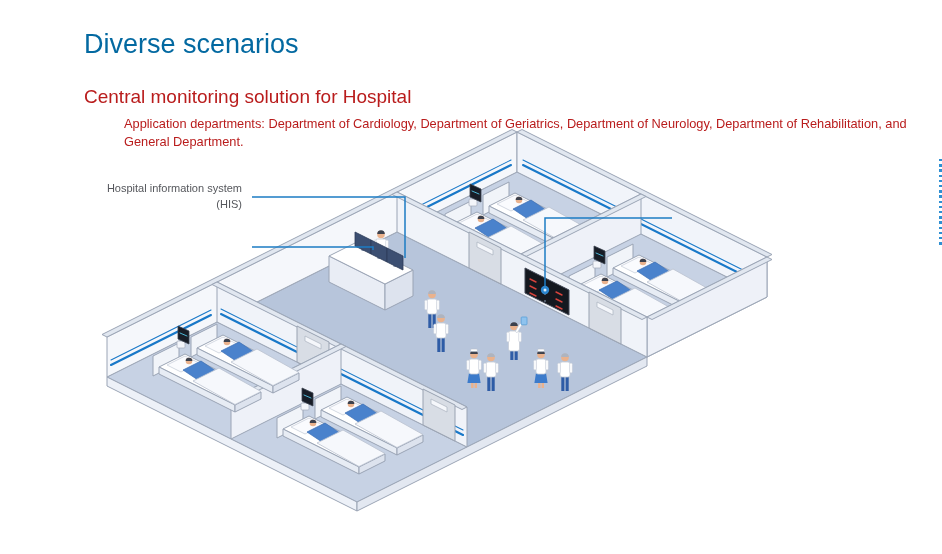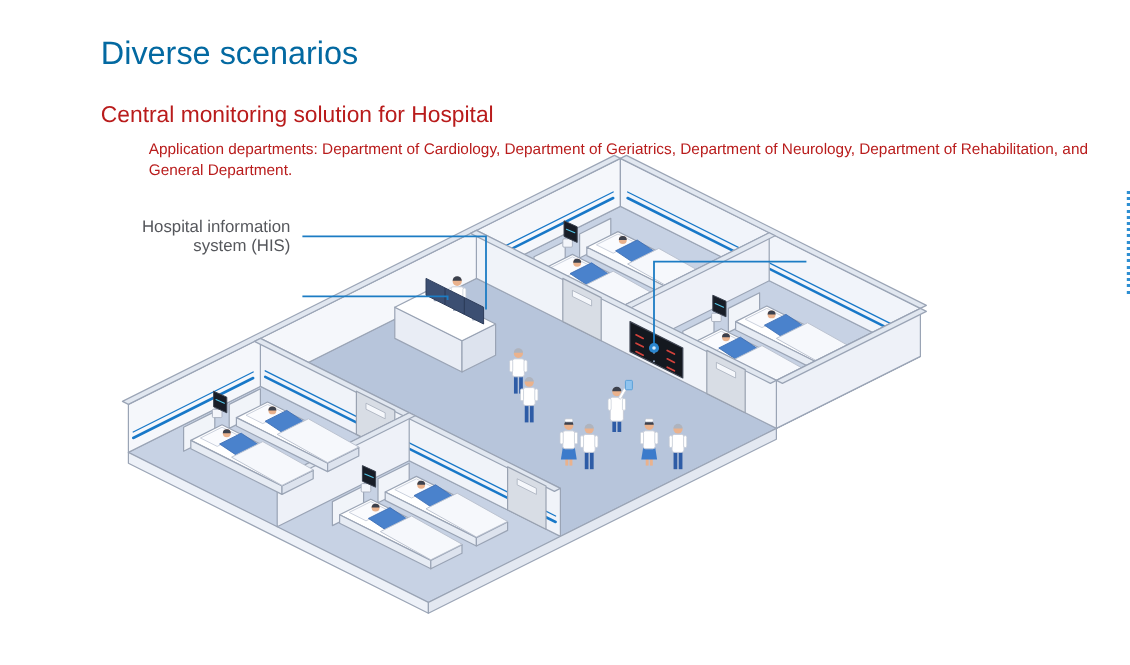--- a/index.html
+++ b/index.html
@@ -4,21 +4,21 @@
 <style>
   html,body{margin:0;padding:0;background:#ffffff;}
   #page{
     position:relative;width:942px;height:554px;overflow:hidden;background:#ffffff;
     font-family:"Liberation Sans", sans-serif;
   }
   #scene{position:absolute;left:0;top:0;width:942px;height:554px;}
   .h1{position:absolute;left:84px;top:29px;font-size:27px;color:#0369a1;letter-spacing:0;}
   .h2{position:absolute;left:84px;top:86px;font-size:19px;color:#b91c1c;}
   .desc{position:absolute;left:88px;top:115px;width:785px;font-size:12.8px;line-height:17.5px;color:#b91c1c;margin-left:36px;}
-  .callout{position:absolute;font-size:14px;line-height:15.5px;color:#55575c;}
+  .callout{position:absolute;font-size:11px;line-height:15.5px;color:#55575c;}
   .callout-his{left:102px;top:181px;width:140px;text-align:right;}
   .callout-cms{left:102px;top:233px;width:140px;text-align:right;}
   .callout-display{left:680px;top:195px;width:132px;text-align:left;}
   .edge-tab{
     position:absolute;right:0;top:159px;width:3px;height:88px;
     background:repeating-linear-gradient(180deg,#2e8fd2 0 2.5px,transparent 2.5px 5.2px);
   }
 </style>
 </head>
 <body>

